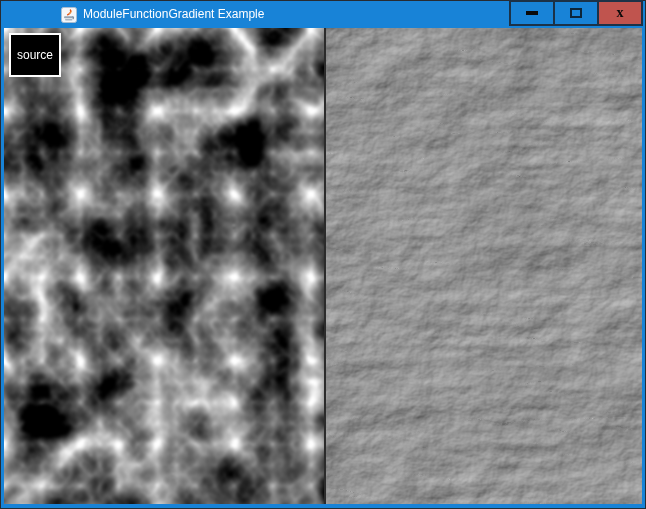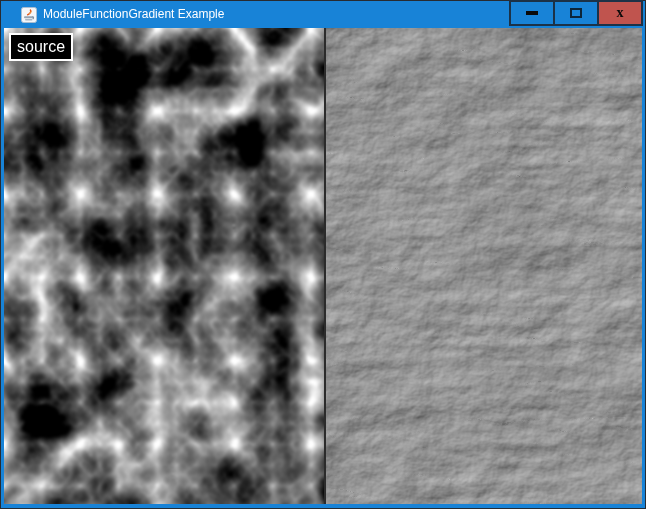--- a/index.html
+++ b/index.html
@@ -27,20 +27,21 @@
   }
 
   
   .titlebar {
     position: relative;
     height: 27px;
     background: var(--titlebar-bg);
     display: flex;
     align-items: center;
     padding-left: 20px;
+    margin-left: 40px;
   }
   .app-icon {
     width: 16px;
     height: 16px;
     margin-right: 6px;
     flex: 0 0 auto;
     display: inline-block;
   }
   .window-title {
     color: var(--title-text);
@@ -114,23 +115,23 @@
     height: 100%;
     display: block;
   }
   .pane-label {
     position: absolute;
     top: 5px;
     left: 5px;
     background: var(--label-bg);
     color: var(--label-text);
     border: 2px solid var(--label-border);
-    font-size: 16px;
+    font-size: 12px;
     line-height: 1;
-    padding: 4px 6px;
+    padding: 14px 6px;
     white-space: nowrap;
     z-index: 2;
   }
 </style>
 </head>
 <body>
 
 <div class="window">
 
   <div class="titlebar">

